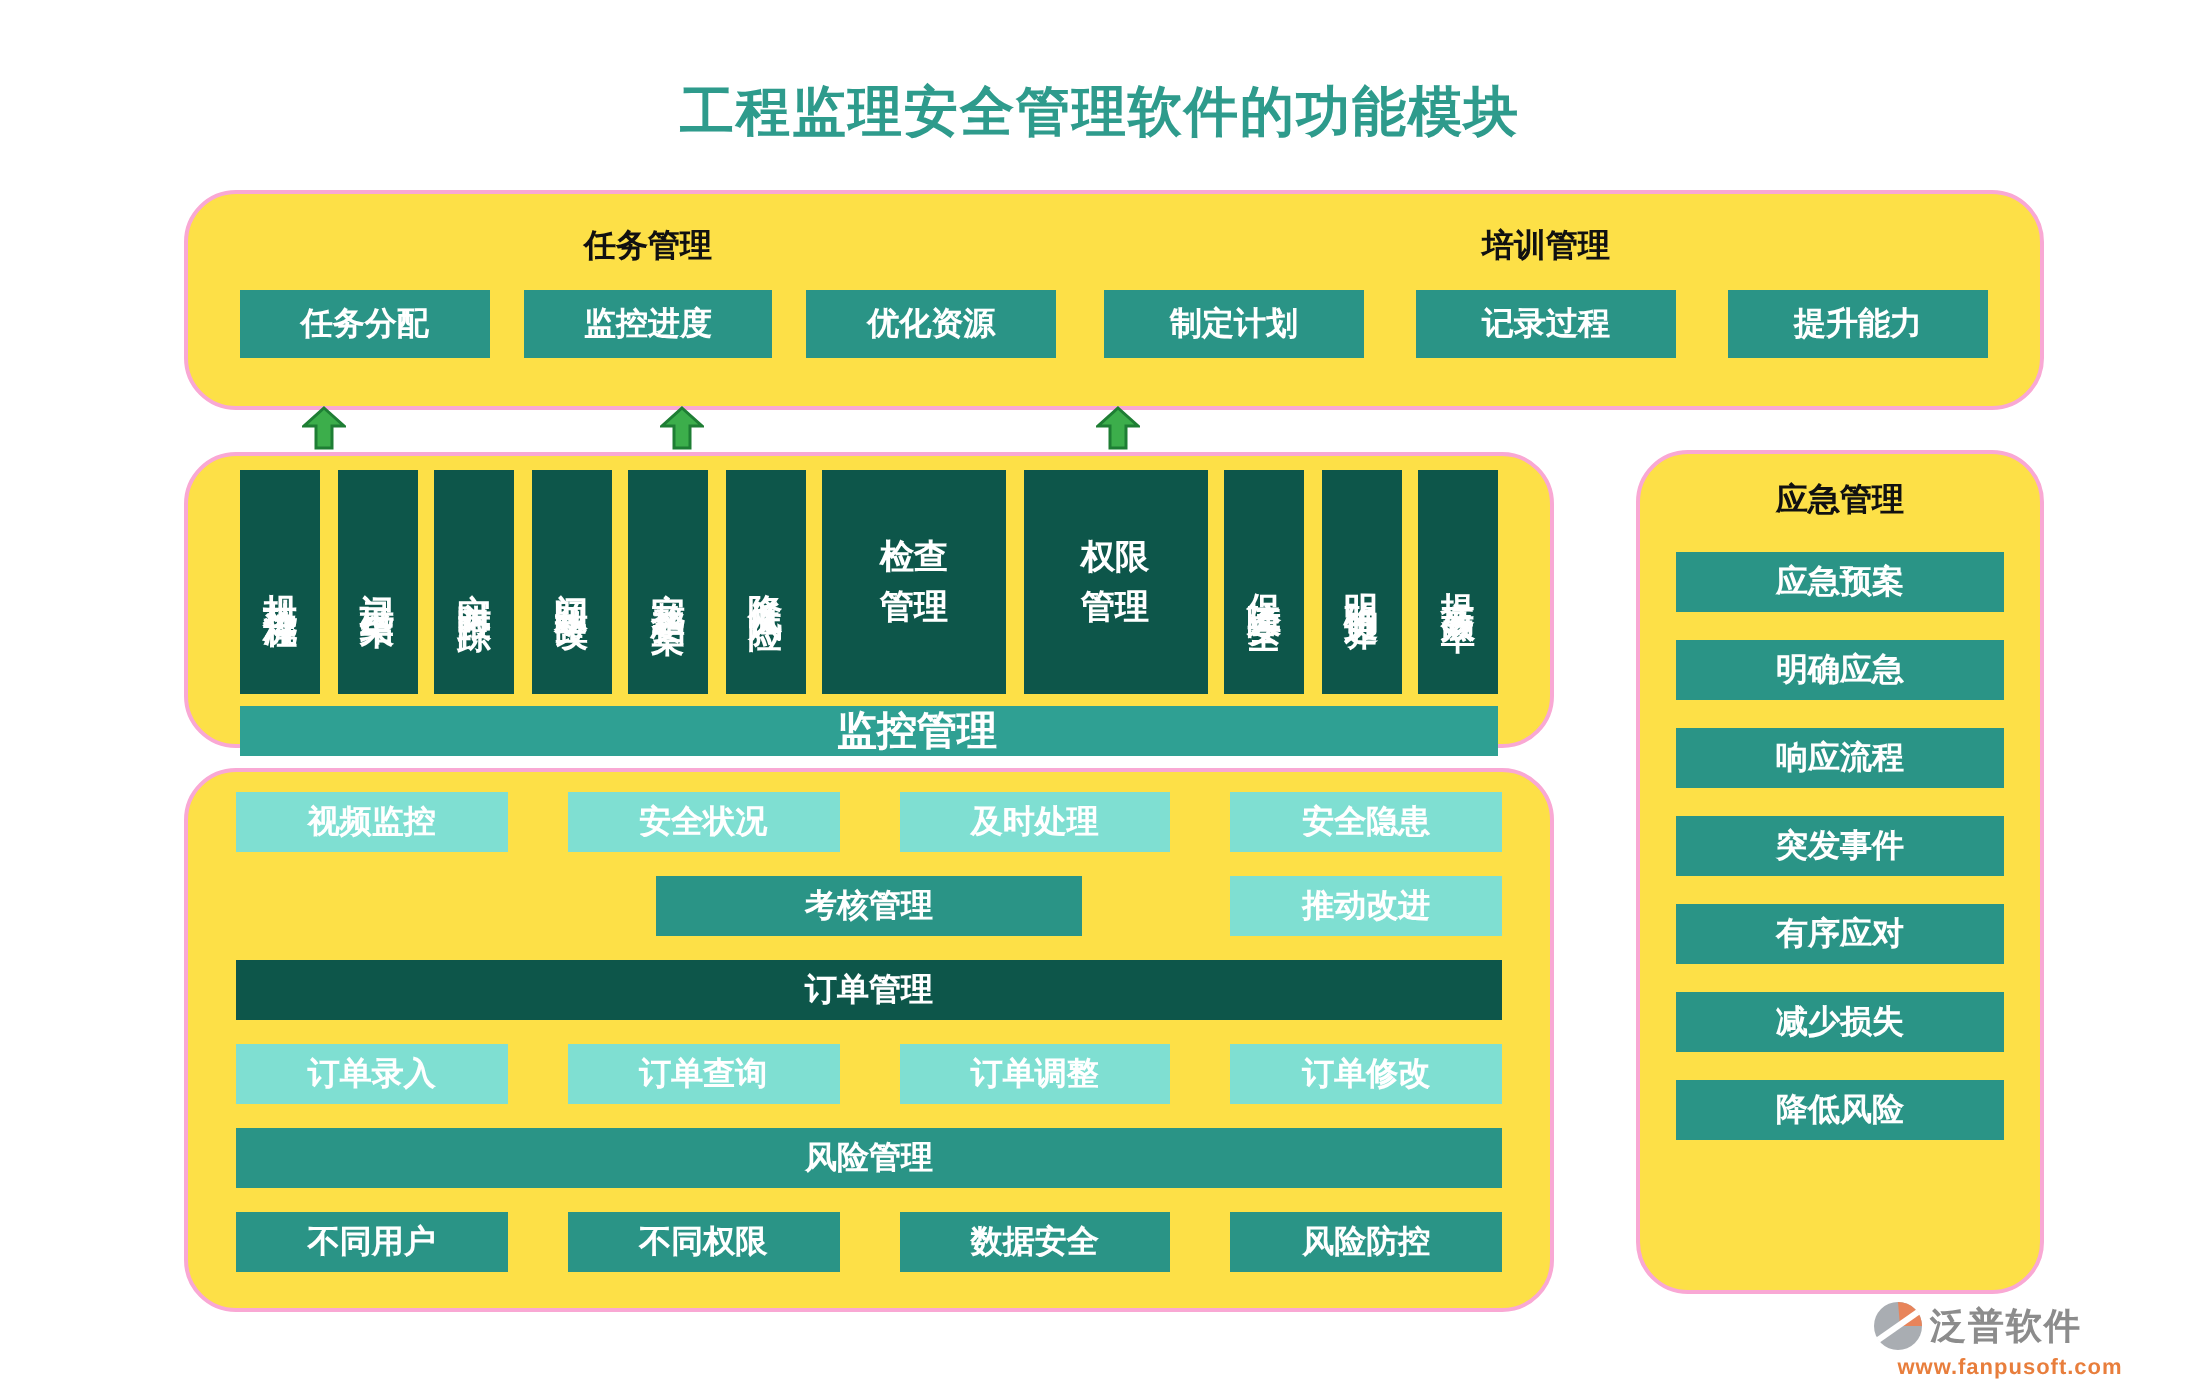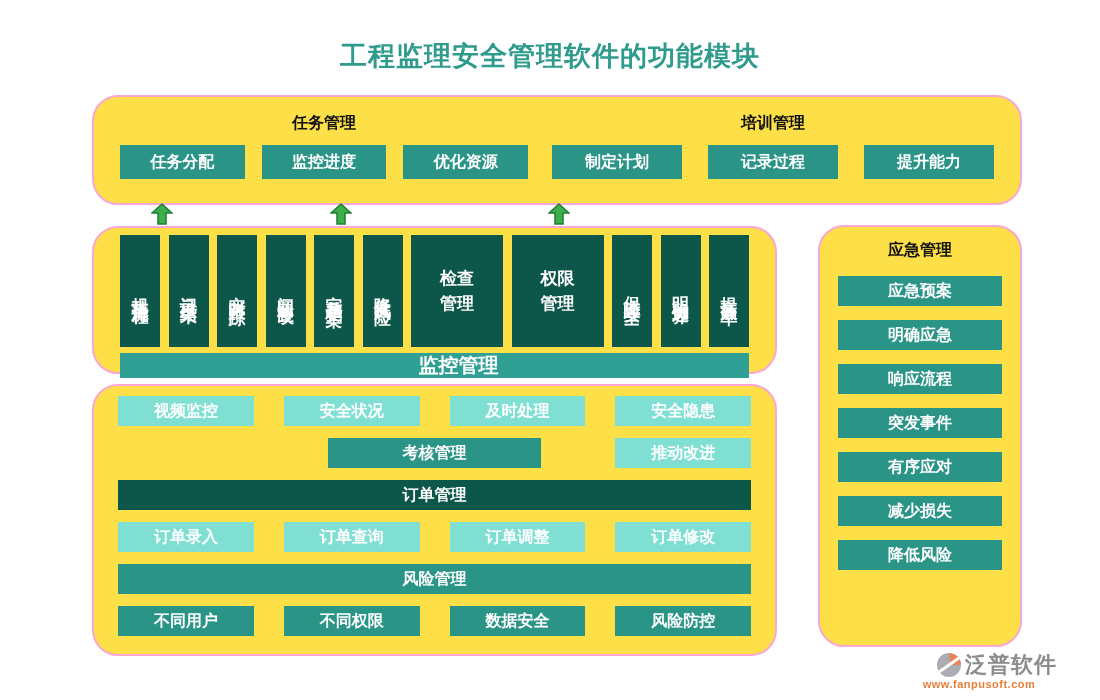--- a/index.html
+++ b/index.html
@@ -54,22 +54,22 @@
 
   
   .right-inner { padding:13px 18px; display:flex; flex-direction:column; height:100%; }
   .right-header { text-align:center; font-size:16px; font-weight:700; color:#111111; margin-bottom:15px; }
   .right-buttons { display:flex; flex-direction:column; gap:14px; }
   .rb { height:30px; background:#2A9486; color:#ffffff; font-weight:700; font-size:16px;
         display:flex; align-items:center; justify-content:center; }
 
   
   .logo { position:absolute; left:936px; top:650px; display:flex; align-items:center; gap:3px; }
-  .logo-text { font-size:22px; font-weight:700; color:#8C8C8C; letter-spacing:1px; }
-  .logo-url { position:absolute; left:904px; top:678px; width:150px; text-align:center;
+  .logo-text { font-size:18px; font-weight:700; color:#8C8C8C; letter-spacing:1px; }
+  .logo-url { position:absolute; left:930px; top:678px; width:150px; text-align:center;
               font-size:11px; font-weight:700; color:#E87E3C; letter-spacing:0.5px; }
 </style>
 </head>
 <body>
 
 <div class="canvas">
 
   <div class="title">工程监理安全管理软件的功能模块</div>
 
   <div class="panel" id="top-panel">

